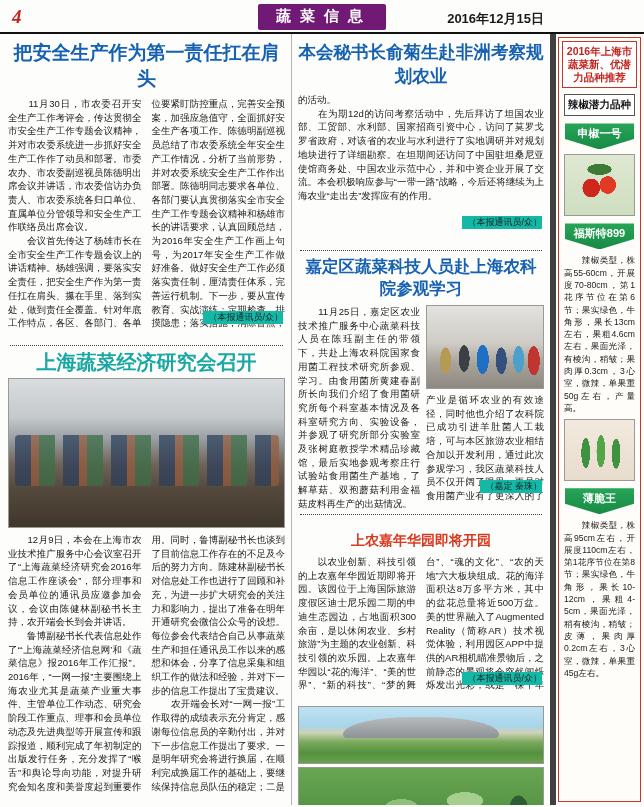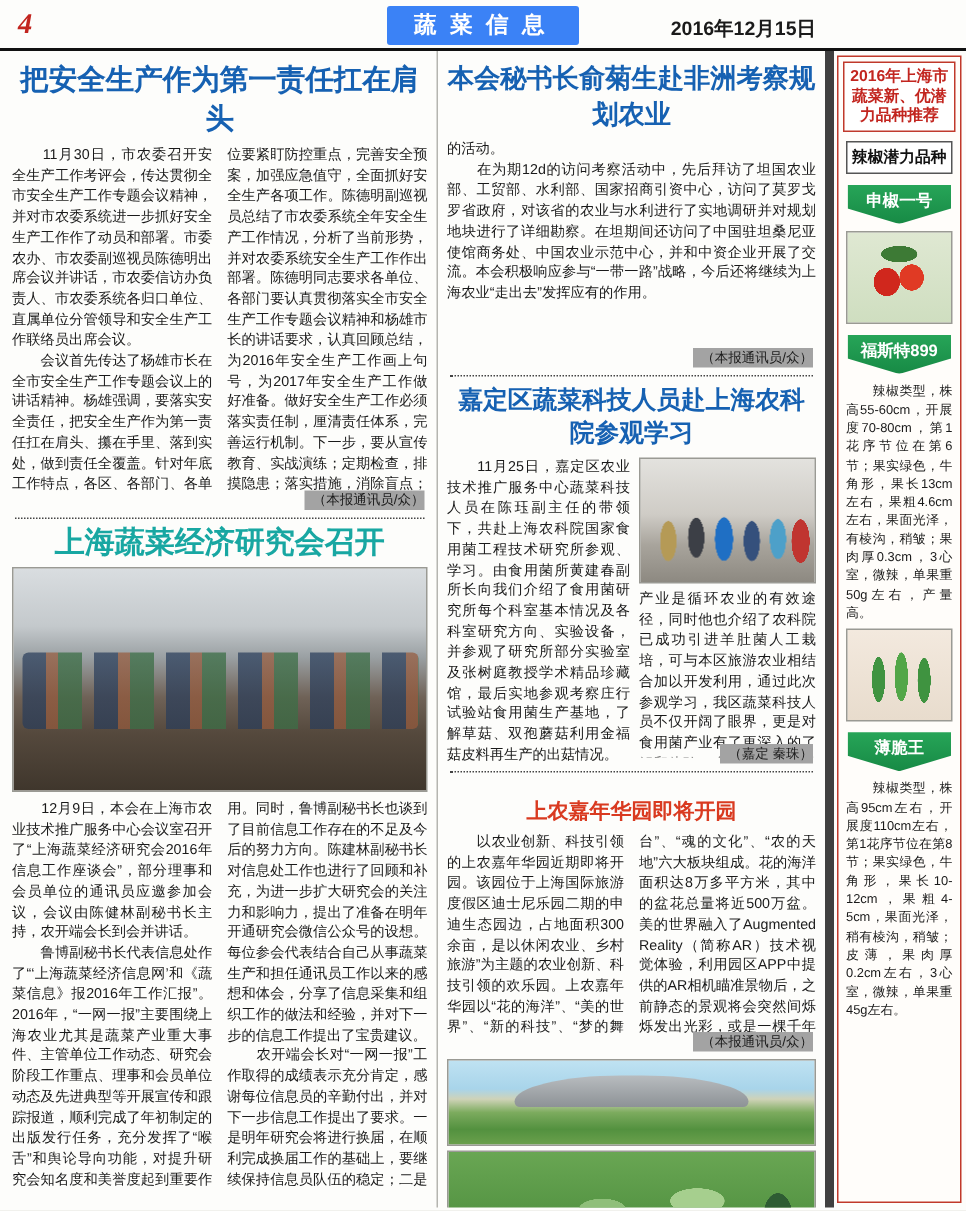--- a/index.html
+++ b/index.html
@@ -6,37 +6,37 @@
   html,body { background:#e8e8e4; }
   .page {
     position:relative; width:644px; height:807px; background:#fdfdfb;
     font-family:"Liberation Sans", sans-serif; color:#1a1a1a; overflow:hidden;
     margin:0 auto;
   }
   
   .hdr { position:relative; height:34px; border-bottom:2px solid #111; }
   .pagenum { position:absolute; left:12px; top:6px; color:#c2251f; font-size:19px; font-weight:bold; font-style:italic; font-family:"Liberation Serif", serif; }
   .masthead { position:absolute; left:50%; top:4px; transform:translateX(-50%);
-    background:#3b82f6; color:#fff; font-weight:bold; font-size:15px;
+    background:#701a75; color:#fff; font-weight:bold; font-size:15px;
     padding:3px 14px 4px 18px; letter-spacing:9px; border-radius:2px;
     font-family:"Liberation Serif", serif; }
   .hdate { position:absolute; right:100px; top:10px; font-size:13px; font-weight:bold; }
   
   .content { display:flex; height:771px; }
   .col-left  { width:292px; padding:4px 6px 0 8px; border-right:1px solid #b5b5b0; overflow:hidden; }
   .col-mid   { width:264px; padding:4px 6px 0 6px; border-right:6px solid #404040; overflow:hidden; }
   .col-side  { flex:1; margin:3px 3px 3px 2px; border:1px solid #c0392b; overflow:hidden; padding:3px 3px; background:#fffdfa; }
   
   .t-blue  { color:#1661b2; font-weight:bold; text-align:center; }
   .t-teal  { color:#18a7a2; font-weight:bold; text-align:center; line-height:1.15; }
   .t-red   { color:#d93a20; font-weight:bold; text-align:center; }
   .btxt { font-size:9.5px; line-height:13.7px; text-align:justify; white-space:pre-line; overflow:hidden; }
   .cols2 { column-count:2; column-gap:10px; column-fill:auto; }
   .artwrap { position:relative; }
-  .byline { position:absolute; right:2px; bottom:0; background:#a3a3a3; font-size:9px; padding-left:5px; }
+  .byline { position:absolute; right:2px; bottom:16px; background:#14b8a6; font-size:9px; padding-left:5px; }
   .dotsep { border-top:1.5px dotted #444; margin:5px 2px; }
   
   .ph { position:relative; overflow:hidden; border:1px solid #9a9a94; }
   .ph-group { background:linear-gradient(180deg,#dcebf2 0%,#c9dccc 28%,#9db39b 42%,#55636b 58%,#3c4752 78%,#6b7574 100%); }
   .ph-group::after { content:""; position:absolute; left:4%; right:4%; bottom:6%; height:52%;
     background:repeating-linear-gradient(90deg, rgba(25,35,60,.75) 0 11px, rgba(70,85,110,.55) 11px 16px, rgba(15,20,35,.8) 16px 27px, transparent 27px 33px); border-radius:3px; }
   .ph-corridor { background:linear-gradient(180deg,#e3e2de 0%,#cfccc6 45%,#a8a49c 70%,#8d8981 100%); }
   .ph-corridor::after { content:""; position:absolute; left:0; right:0; bottom:8%; height:55%;
     background:
       radial-gradient(9px 22px at 16% 55%, #b59a56 60%, transparent 61%),

